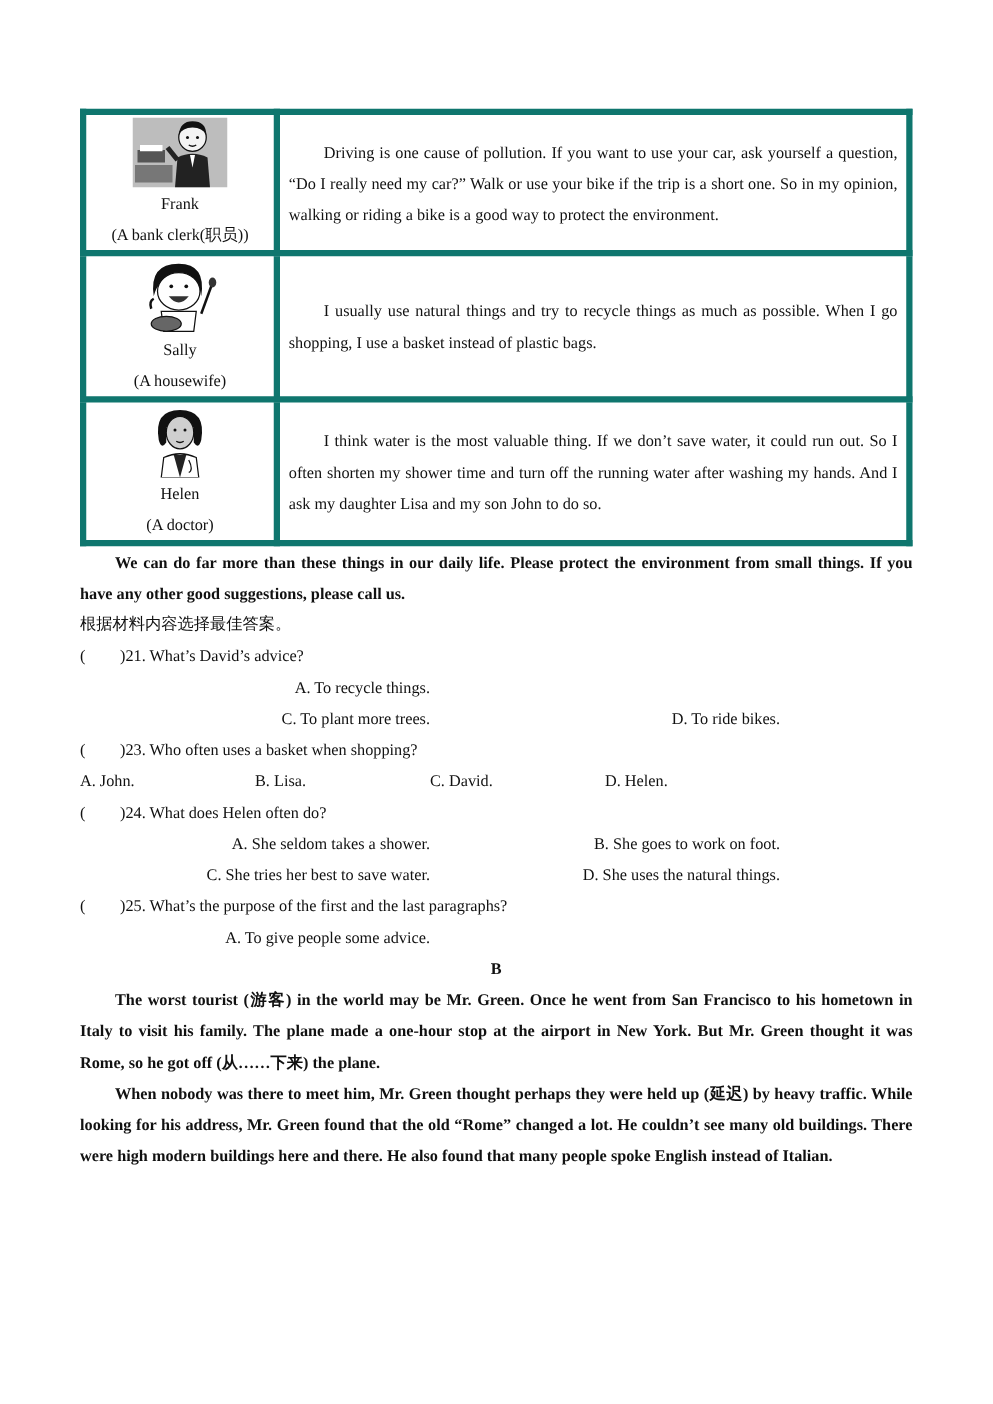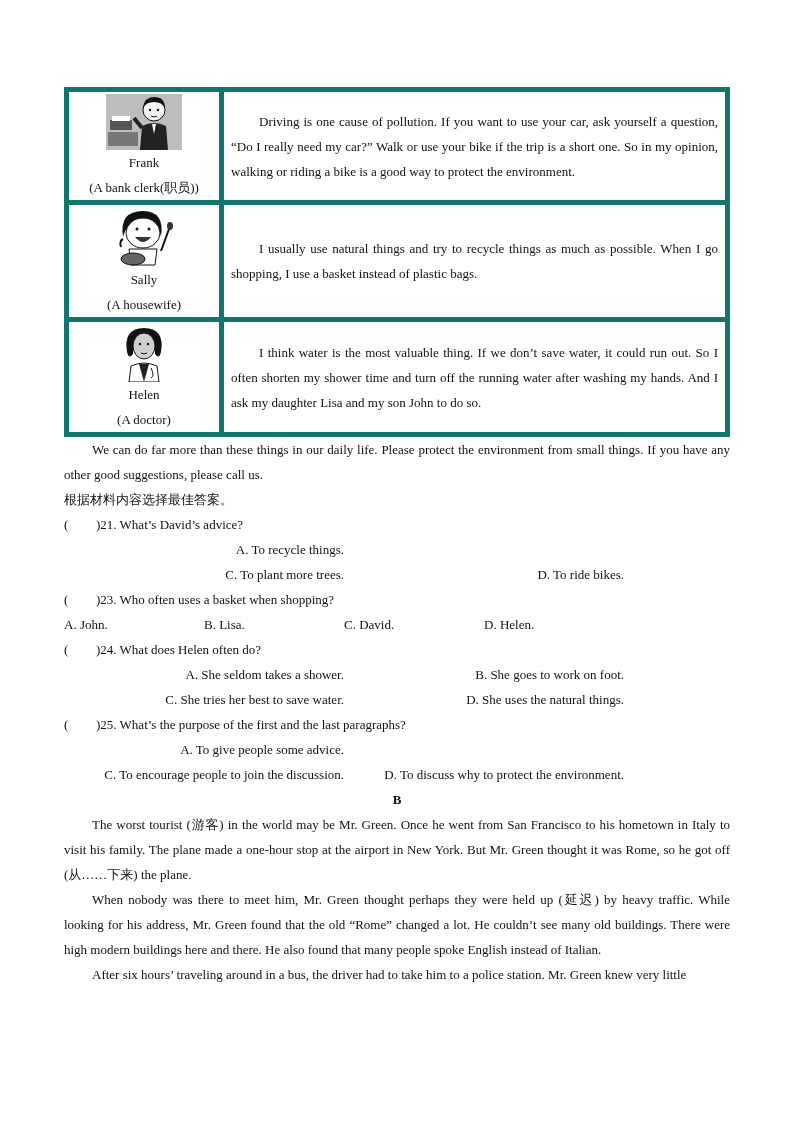--- a/index.html
+++ b/index.html
@@ -55,21 +55,21 @@
     .row1 { height: 113px; }
     .row2 { height: 112px; }
     .row3 { height: 112px; }
 
     .para {
       margin: 0;
       line-height: 25px;
       font-size: 13px;
       text-align: justify;
     }
-    .para.indent { text-indent: 28px; }
+    .para.indent { text-indent: 28px; font-weight: bold; }
     .cn-instr {
       font-family: "DejaVu Sans", sans-serif;
       font-size: 13px;
       line-height: 25px;
       margin: 0;
     }
     .q {
       line-height: 25px;
       margin: 0;
       white-space: nowrap;
@@ -206,24 +206,19 @@
     </div>
   </div>
 
   <div>
     <p class="q">
       <span class="paren">(</span><span>)25. What’s the purpose of the first and the last paragraphs?</span>
     </p>
     <div class="opts two">
       <span class="opt">A. To give people some advice.</span>
     </div>
-    <div class="opts two">
-      <span class="opt">C.  To encourage people to join the discussion.</span>
-      <span class="opt">D. To discuss why to protect the environment.</span>
-    </div>
   </div>
 
   <p class="section-title">B</p>
   <p class="para indent">The worst tourist (游客) in the world may be Mr. Green. Once he went from San Francisco to his hometown in Italy to visit his family.  The plane made a one-hour stop at the airport in New York. But Mr. Green thought it was Rome, so he got off (从……下来) the plane.</p>
   <p class="para indent">When nobody was there to meet him, Mr. Green thought perhaps they were held up (延迟) by heavy traffic. While looking  for his address, Mr. Green found that the old “Rome” changed a lot. He couldn’t see many old buildings.  There were high modern buildings here and there. He also found that many people spoke English instead of Italian.</p>
-  <p class="para indent">After six hours’ traveling around in a bus, the driver had to take him to a police station. Mr. Green knew very little</p>
 
 </div>
 
 </body></html>

